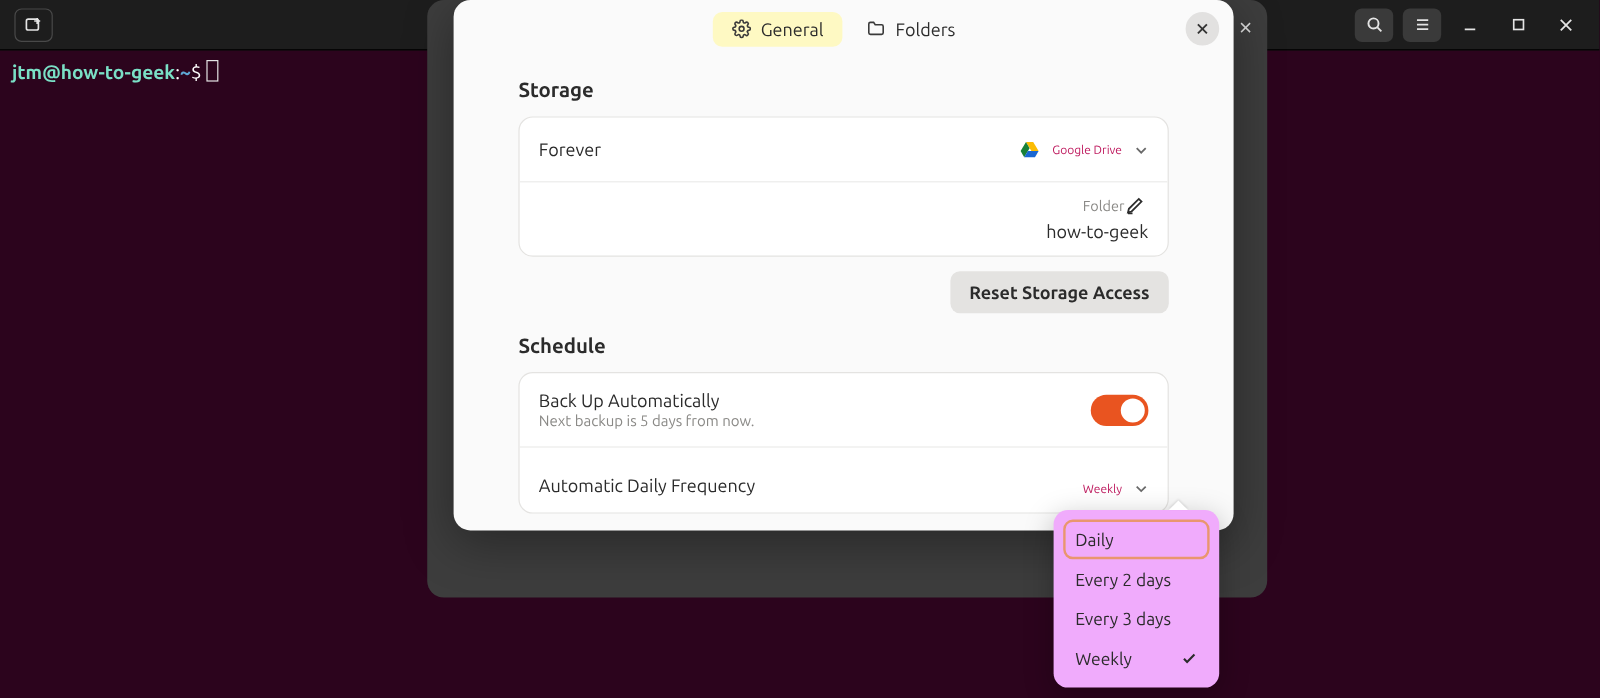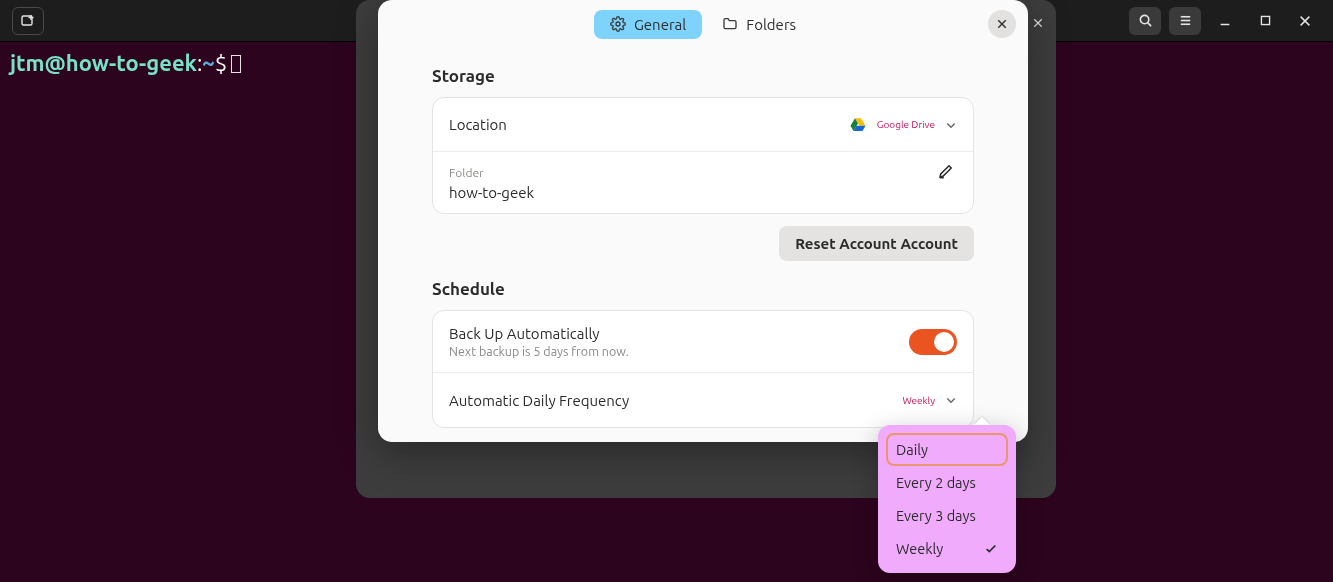--- a/index.html
+++ b/index.html
@@ -60,21 +60,21 @@
     color: #e4e4e4;
   }
 
   
   .terminal {
     position: absolute;
     top: 42px; left: 0; right: 0;
     height: 540px;
     padding: 8px 10px;
     font-family: "Ubuntu Mono", monospace;
-    font-size: 22px;
+    font-size: 16px;
   }
   .prompt-user { color: #7ae0c6; font-weight: bold; }
   .prompt-host { color: #7ae0c6; font-weight: bold; }
   .prompt-sep { color: #ffffff; }
   .prompt-path { color: #5fa9d6; font-weight: bold; }
   .prompt-dollar { color: #ffffff; }
   .cursor {
     display: inline-block;
     width: 10px; height: 18px;
     border: 1px solid #e4e4e4;
@@ -125,21 +125,21 @@
   .tab {
     display: flex;
     align-items: center;
     gap: 8px;
     padding: 6px 16px;
     border-radius: 8px;
     font-size: 15px;
     color: #2c2c2c;
   }
   .tab.active {
-    background: #7dd3fc;
+    background: #fef9c3;
   }
   .tab-icon {
     width: 16px; height: 16px;
     display: inline-flex; align-items:center; justify-content:center;
     color: #3a3a3a;
   }
   .dialog-close {
     position: absolute;
     right: 12px;
     top: 10px;
@@ -169,21 +169,21 @@
     overflow: hidden;
   }
   .row {
     display: flex;
     align-items: center;
     justify-content: space-between;
     padding: 14px 16px;
     min-height: 54px;
     border-bottom: 1px solid #ececea;
   }
-  .row:last-child { border-bottom: none; }
+  .row:last-child { border-bottom: none; align-items: flex-end; }
   .row-left {
     display: flex;
     flex-direction: column;
     gap: 2px;
   }
   .row-label {
     font-size: 15px;
     color: #2b2b2b;
   }
   .row-sublabel {
@@ -378,21 +378,21 @@
         </svg>
     </div>
   </div>
 
   <div class="dialog-body">
     <div class="section-title">Storage</div>
 
     <div class="card">
       <div class="row">
         <div class="row-left">
-          <span class="row-label">Location</span>
+          <span class="row-label">Forever</span>
         </div>
         <div class="row-right">
           <span class="gdrive-icon">
             <svg width="18" height="18" viewBox="0 0 24 24">
                 <path fill="#FBBC04" d="M8 3h8l6 10h-8z"></path>
                 <path fill="#188038" d="M8 3L2 13l4 7 6-10z"></path>
                 <path fill="#1967D2" d="M22 13l-4 7H6l4-7z"></path>
               </svg>
           </span>
           <span>Google Drive</span>
@@ -411,21 +411,21 @@
                 <path d="M4 20l4-1 11-11-3-3L5 16z"></path>
                 <line x1="4" y1="21" x2="9" y2="21"></line>
               </svg>
           </span>
         </div>
         <span class="row-label">how-to-geek</span>
       </div>
     </div>
 
     <div class="reset-row">
-      <div class="btn">Reset Account Account</div>
+      <div class="btn">Reset Storage Access</div>
     </div>
 
     <div class="section-title">Schedule</div>
 
     <div class="card">
       <div class="row">
         <div class="row-left">
           <span class="row-label">Back Up Automatically</span>
           <span class="row-sublabel">Next backup is 5 days from now.</span>
         </div>

